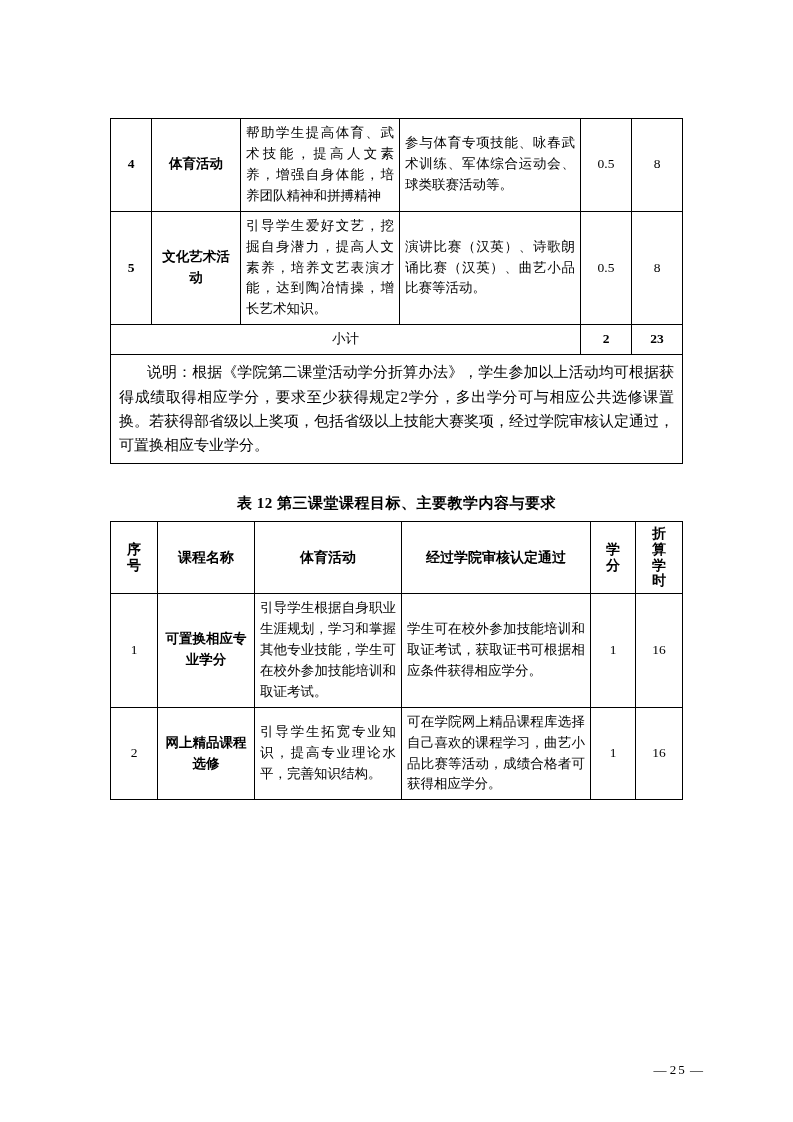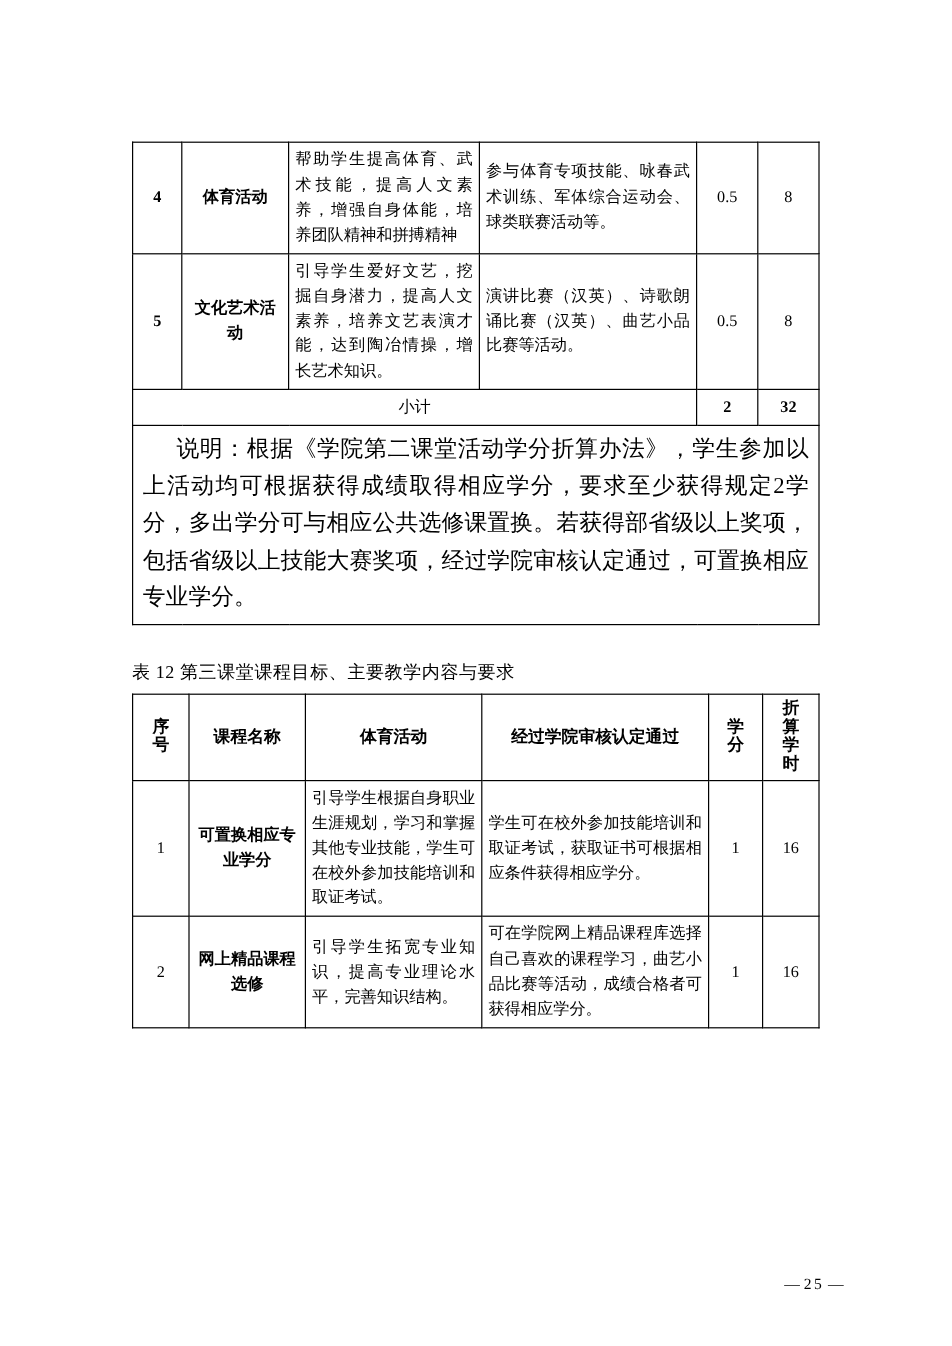--- a/index.html
+++ b/index.html
@@ -47,27 +47,28 @@
   .t1 .t1-name { width: 78px; }
   .t1 .t1-goal { width: 148px; }
   .t1 .t1-credit { width: 40px; }
   .t1 .t1-hour { width: 40px; }
 
   .note-cell {
     text-align: justify;
     text-justify: inter-ideograph;
     line-height: 1.62;
     padding: 5px 8px 6px 8px;
-    font-size: 19px;
+    font-size: 15px;
   }
   .note-cell .indent { text-indent: 28px; display: block; }
 
   .table-caption {
+    text-align: center;
     font-size: 15px;
-    font-weight: normal;
+    font-weight: bold;
     margin: 30px 0 8px 0;
     letter-spacing: 0.5px;
   }
 
   .t2 .t2-num { width: 36px; }
   .t2 .t2-name { width: 86px; }
   .t2 .t2-goal { width: 136px; }
   .t2 .t2-credit { width: 34px; }
   .t2 .t2-hour { width: 36px; }
 
@@ -120,21 +121,21 @@
         <td class="t1-num c-center bold">5</td>
         <td class="t1-name c-center bold">文化艺术活动</td>
         <td class="t1-goal c-just">引导学生爱好文艺，挖掘自身潜力，提高人文素养，培养文艺表演才能，达到陶冶情操，增长艺术知识。</td>
         <td class="c-just">演讲比赛（汉英）、诗歌朗诵比赛（汉英）、曲艺小品比赛等活动。</td>
         <td class="t1-credit c-center">0.5</td>
         <td class="t1-hour c-center">8</td>
       </tr>
       <tr>
         <td colspan="4" class="c-left">小计</td>
         <td class="c-center bold">2</td>
-        <td class="c-center bold">32</td>
+        <td class="c-center bold">23</td>
       </tr>
       <tr>
         <td colspan="6" class="note-cell">
           <span class="indent">说明：根据《学院第二课堂活动学分折算办法》，学生参加以上活动均可根据获得成绩取得相应学分，要求至少获得规定2学分，多出学分可与相应公共选修课置换。若获得部省级以上奖项，包括省级以上技能大赛奖项，经过学院审核认定通过，可置换相应专业学分。</span>
         </td>
       </tr>
     </tbody>
   </table>
 
   <div class="table-caption">表 12 第三课堂课程目标、主要教学内容与要求</div>

